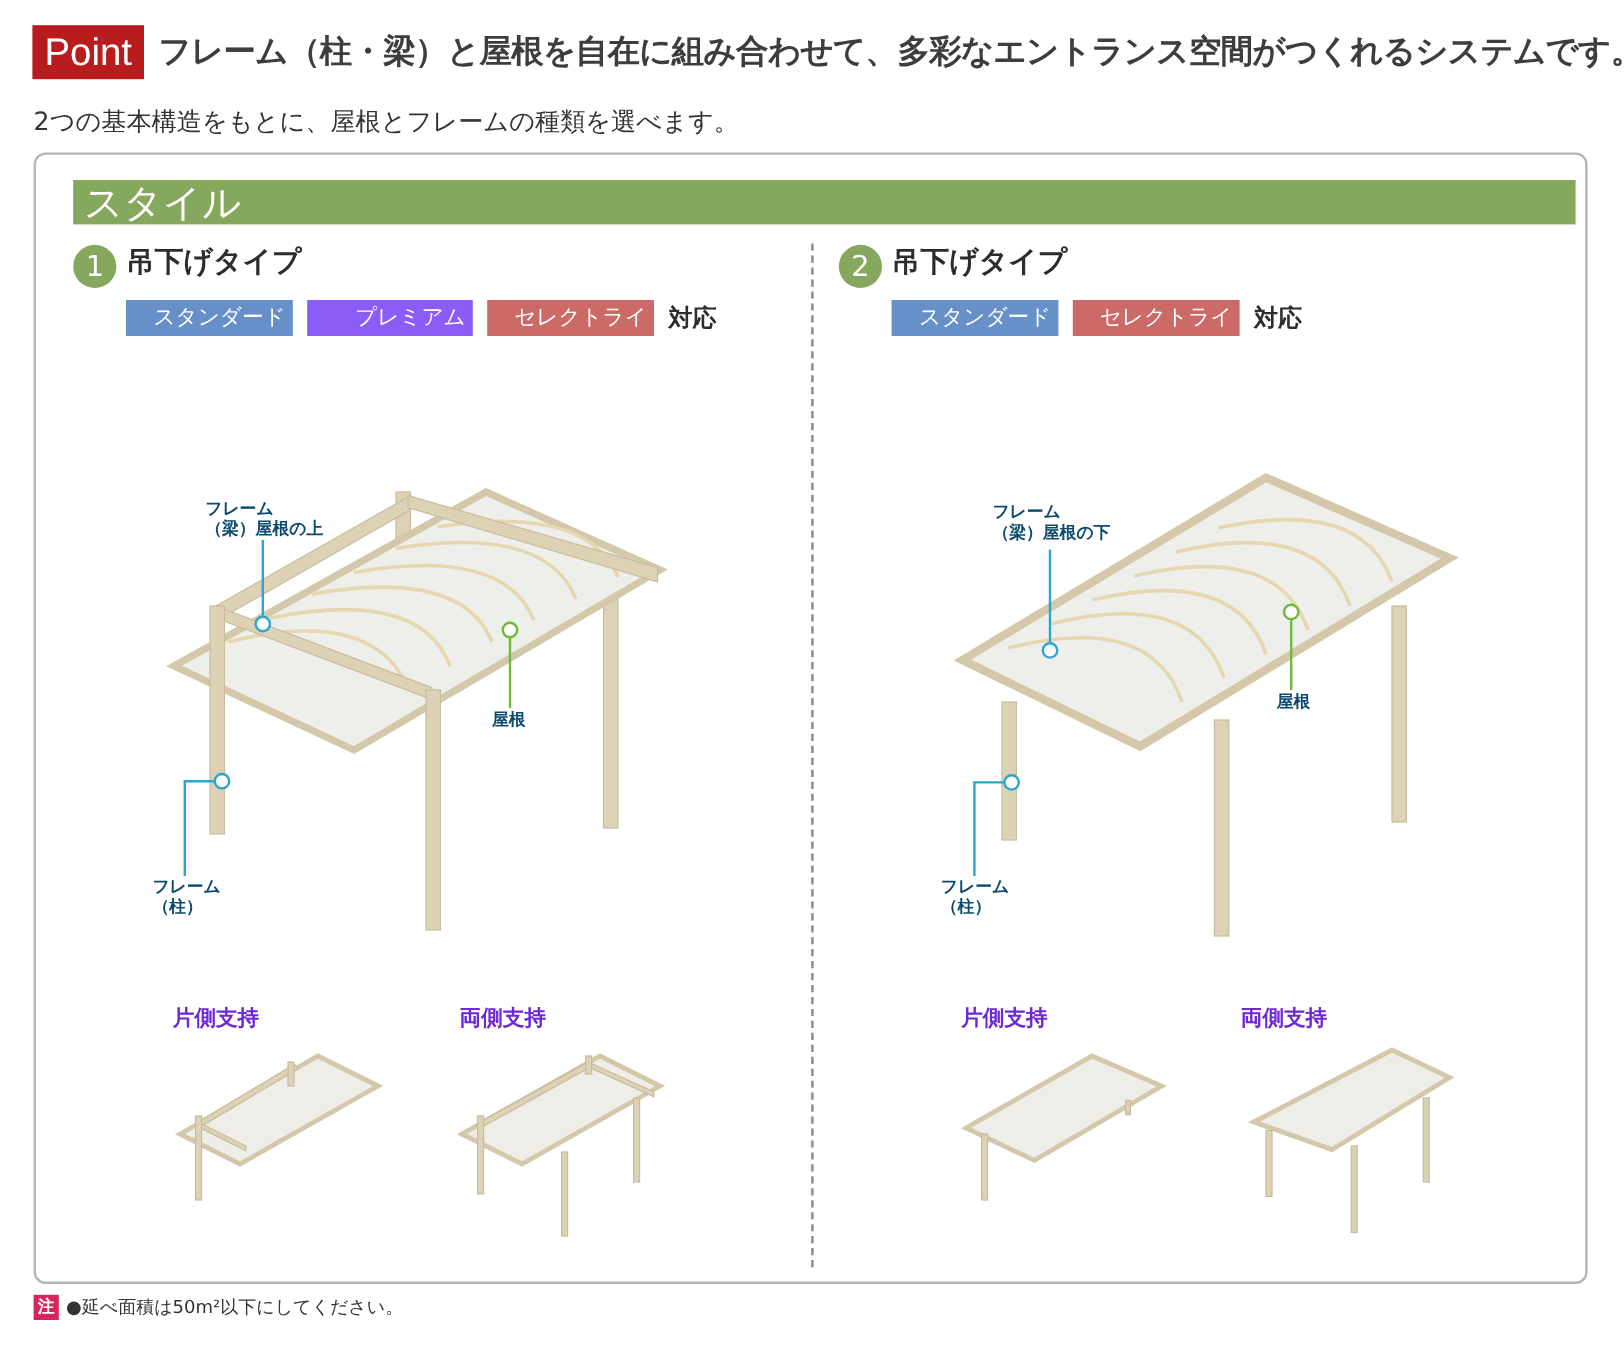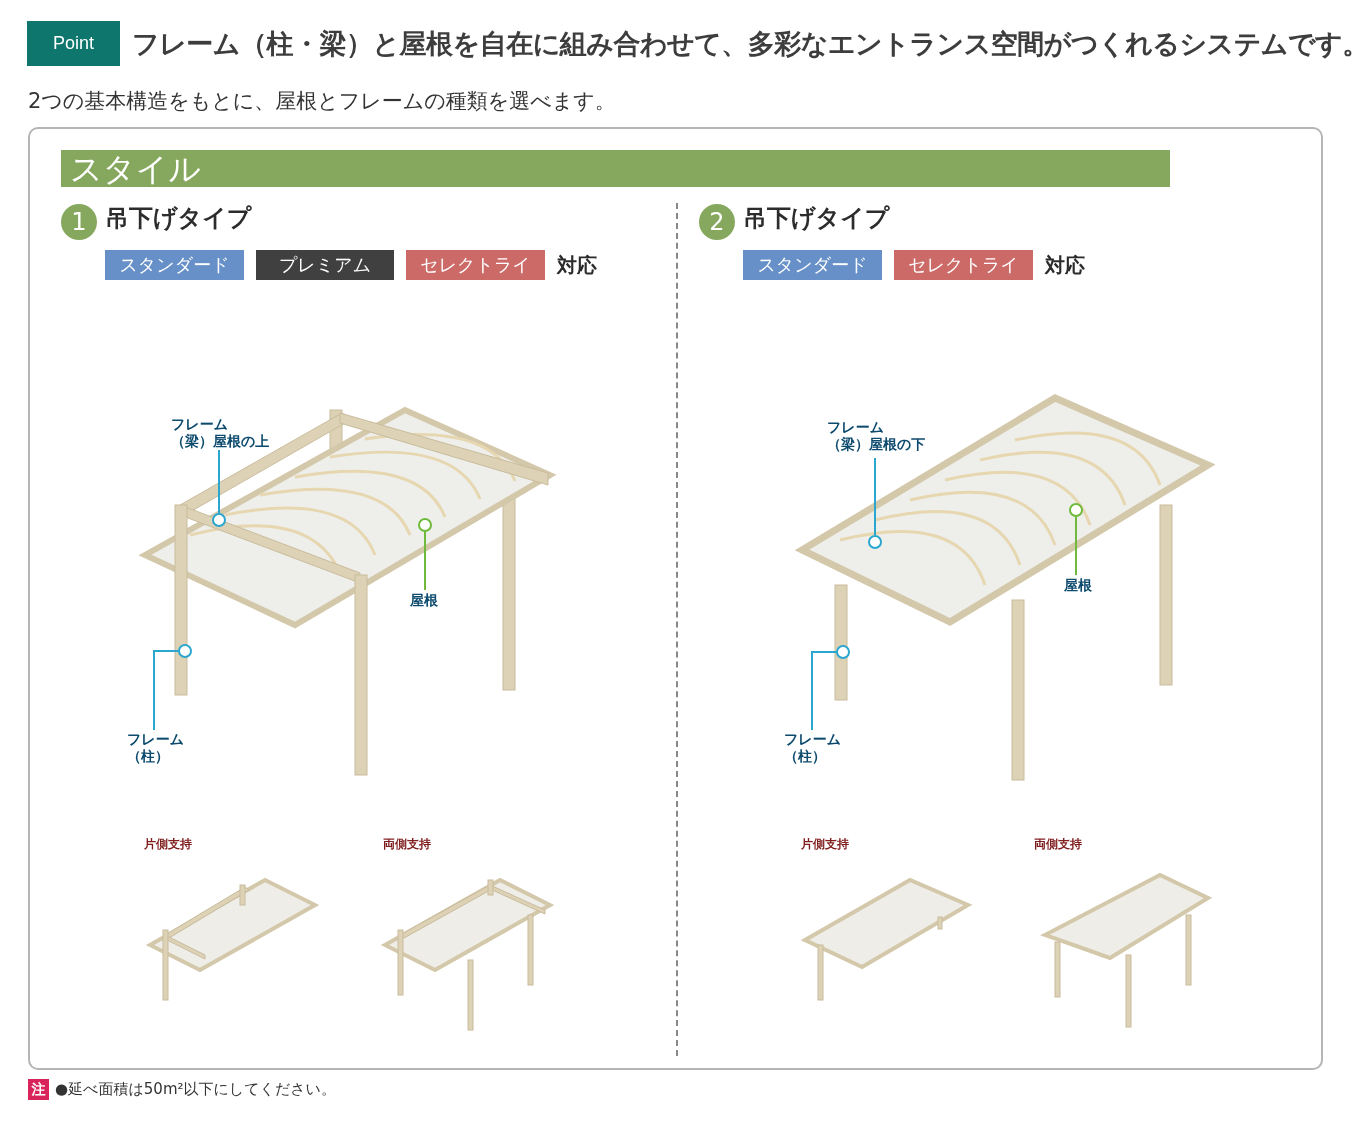--- a/index.html
+++ b/index.html
@@ -2,37 +2,37 @@
 <html><head>
 <meta charset="utf-8">
 <style>
   html, body { margin: 0; padding: 0; background: #ffffff; }
   body {
     width: 1353px; height: 1128px; position: relative; overflow: hidden;
     font-family: "DejaVu Sans", "Liberation Sans", sans-serif; color: #3a3a3a;
   }
   .point-badge {
     position: absolute; left: 27px; top: 21px; width: 93px; height: 45px;
-    background: #0f766e; color: #ffffff; font-size: 18px; line-height: 45px;
+    background: #b91c1c; color: #ffffff; font-size: 32px; line-height: 45px;
     text-align: center; font-family: "Liberation Sans", sans-serif;
   }
   .headline {
     position: absolute; left: 132px; top: 24px; font-size: 27px; font-weight: bold;
     color: #3d3d3d; letter-spacing: -0.5px; white-space: nowrap; line-height: 40px;
   }
   .subline {
     position: absolute; left: 28px; top: 86px; font-size: 21px; color: #333;
     white-space: nowrap; line-height: 30px;
   }
   .panel {
     position: absolute; left: 28px; top: 127px; width: 1295px; height: 943px;
     border: 2px solid #b5b5b5; border-radius: 10px; box-sizing: border-box;
   }
   .style-bar {
-    position: absolute; left: 61px; top: 150px; width: 1109px; height: 37px;
+    position: absolute; left: 61px; top: 150px; width: 1252px; height: 37px;
     background: #86a85e; color: #fff; font-size: 32px; line-height: 38px;
     padding-left: 9px; box-sizing: border-box;
   }
   .divider {
     position: absolute; left: 676px; top: 203px; height: 853px; width: 0;
     border-left: 2px dashed #888;
   }
   .col { position: absolute; top: 200px; }
   .col.left { left: 61px; width: 600px; }
   .col.right { left: 699px; width: 600px; }
@@ -40,33 +40,33 @@
   .num-circle {
     position: absolute; left: 0; top: 4px; width: 36px; height: 36px; border-radius: 50%;
     background: #86a85e; color: #fff; font-size: 24px; line-height: 36px; text-align: center;
   }
   .type-name {
     position: absolute; left: 44px; top: 2px; font-size: 24px; font-weight: bold;
     color: #2c2c2c; white-space: nowrap;
   }
   .tags { position: absolute; top: 50px; left: 44px; display: flex; align-items: center; gap: 12px; }
   .tag {
-    height: 30px; line-height: 30px; font-size: 18px; color: #fff; text-align: center;
+    height: 30px; line-height: 30px; font-size: 18px; color: #fff; text-align: right;
     padding: 0 6px; box-sizing: border-box;
   }
   .tag.std { background: #6690c7; width: 139px; }
-  .tag.prem { background: #404040; width: 138px; }
+  .tag.prem { background: #8b5cf6; width: 138px; }
   .tag.sel { background: #cb6a67; width: 139px; }
   .tag-suffix { font-size: 20px; font-weight: bold; color: #2c2c2c; margin-left: 0px; }
   .desc {
     position: absolute; top: 112px; left: 44px; font-size: 17px; color: #444; white-space: nowrap;
   }
   .diagram { position: absolute; }
   .callout { position: absolute; font-size: 14px; font-weight: bold; color: #0c4a6e; line-height: 17px; white-space: nowrap; }
-  .mini-label { position: absolute; font-size: 12px; color: #7f1d1d; font-weight: bold; white-space: nowrap; }
+  .mini-label { position: absolute; font-size: 18px; color: #6d28d9; font-weight: bold; white-space: nowrap; }
   .note {
     position: absolute; left: 28px; top: 1079px; display: flex; align-items: center; gap: 6px;
   }
   .note-badge {
     width: 21px; height: 21px; background: #d9245b; color: #fff; font-size: 14px; font-weight: bold;
     line-height: 21px; text-align: center;
   }
   .note-text { font-size: 15px; color: #333; white-space: nowrap; }
 </style>
 </head>

